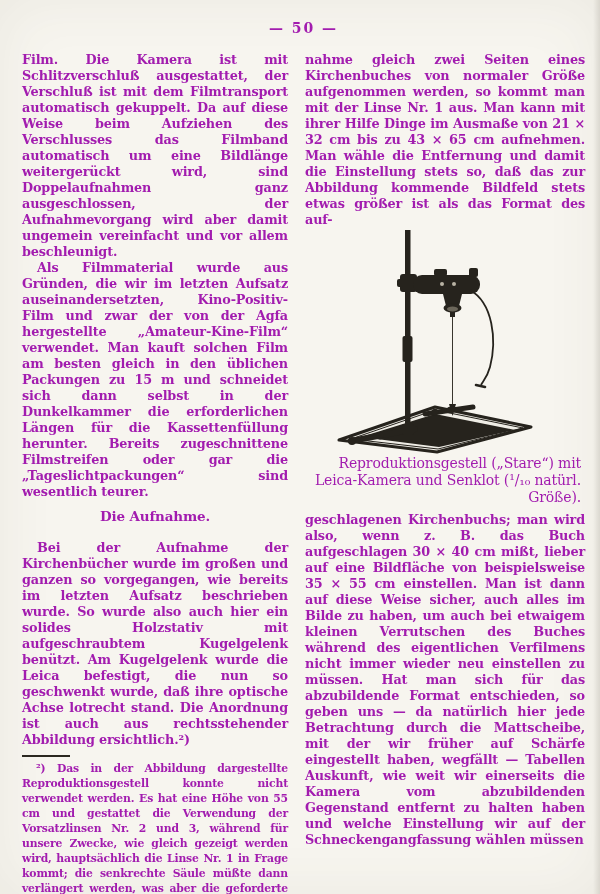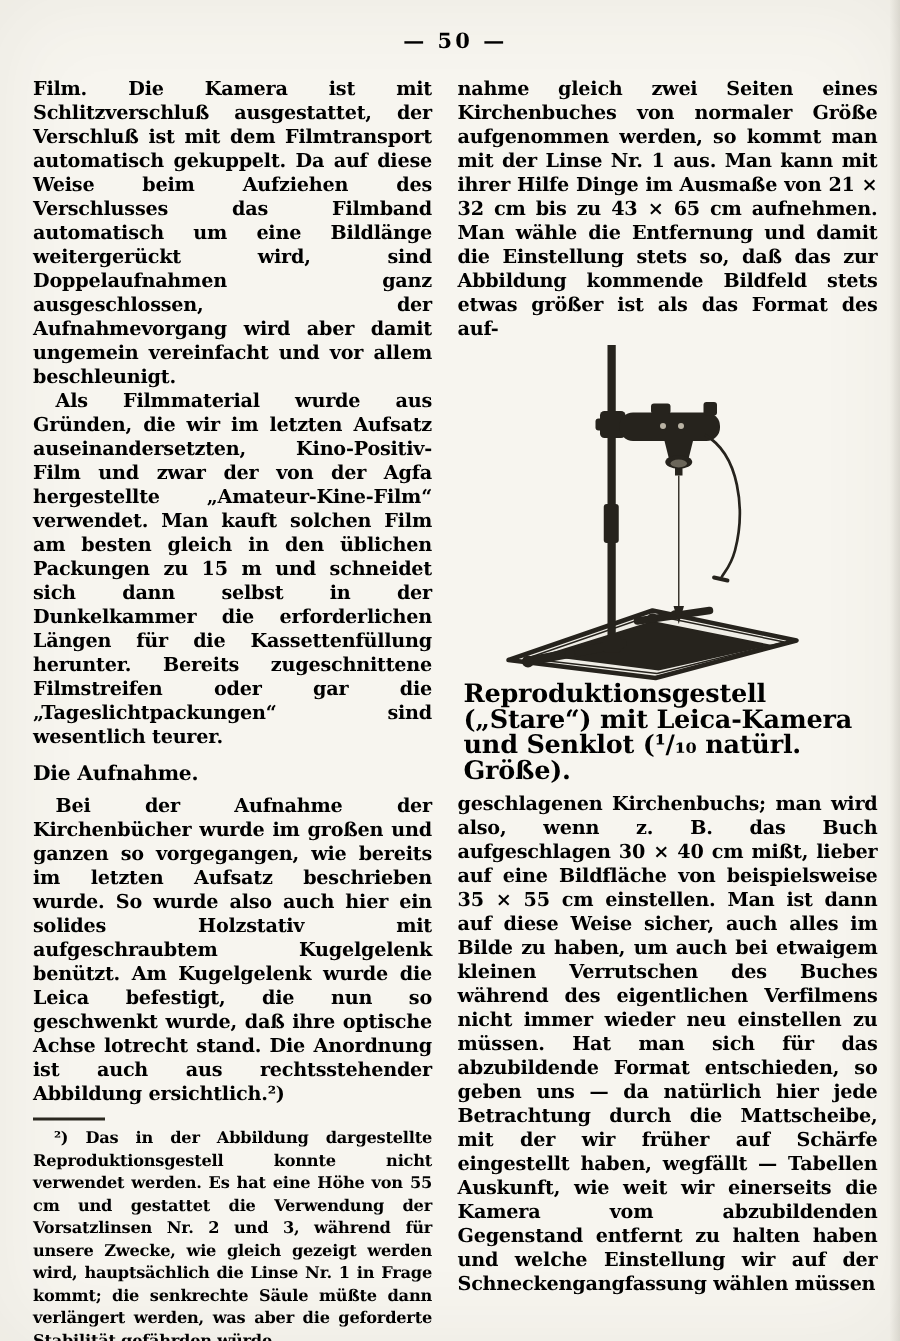--- a/index.html
+++ b/index.html
@@ -1,18 +1,18 @@
 <!DOCTYPE html>
 <html><head>
 <meta charset="utf-8">
 <style>
   html,body { margin:0; padding:0; background:#dedbd4; }
   .page {
     width:600px; height:894px; margin:0 auto; position:relative;
-    background:#f7f5ef; color:#000000; overflow:hidden;
+    background:#f7f5ef; color:#a21caf; overflow:hidden;
     font-family:"DejaVu Serif", serif;
     box-shadow: inset 0 0 60px rgba(90,80,60,0.07);
   }
   .scan-shadow {
     position:absolute; top:0; right:0; width:7px; height:100%;
     background:linear-gradient(to left, rgba(70,62,48,0.13), rgba(70,62,48,0));
     pointer-events:none;
   }
   .page-inner { padding:16px 15px 0 22px; }
   .page-number {
@@ -22,35 +22,35 @@
   .columns { display:flex; gap:17px; }
   .col {
     font-weight:bold; font-size:12.8px; line-height:16px;
     text-align:justify; letter-spacing:-0.15px;
   }
   .col-left  { width:266px; }
   .col-right { width:280px; }
   .col p { margin:0; }
   .col p.indent { text-indent:15px; }
   .section-heading {
-    text-align:left; font-weight:bold; font-size:13.5px;
-    margin:8px 0 6px 0;
+    text-align:center; font-weight:bold; font-size:13.5px;
+    margin:8px 0 16px 0;
   }
   .footnote-rule {
     width:48px; height:0; border-top:2px solid #2b2820;
     margin:7px 0 4px 0;
   }
   .footnote {
     font-size:10.8px; line-height:15px; font-weight:bold;
     text-align:justify; text-indent:14px;
   }
   .figure { margin:2px 0 3px 0; }
   .figure svg { display:block; margin:0 auto; }
   .figure-caption {
-    text-align:left; font-weight:bold; font-size:17px;
+    text-align:right; font-weight:normal; font-size:14px;
     line-height:17px; margin:1px 4px 6px 4px;
   }
 </style>
 </head>
 <body>
 
 <div class="page">
   <div class="scan-shadow"></div>
   <div class="page-inner">
 

